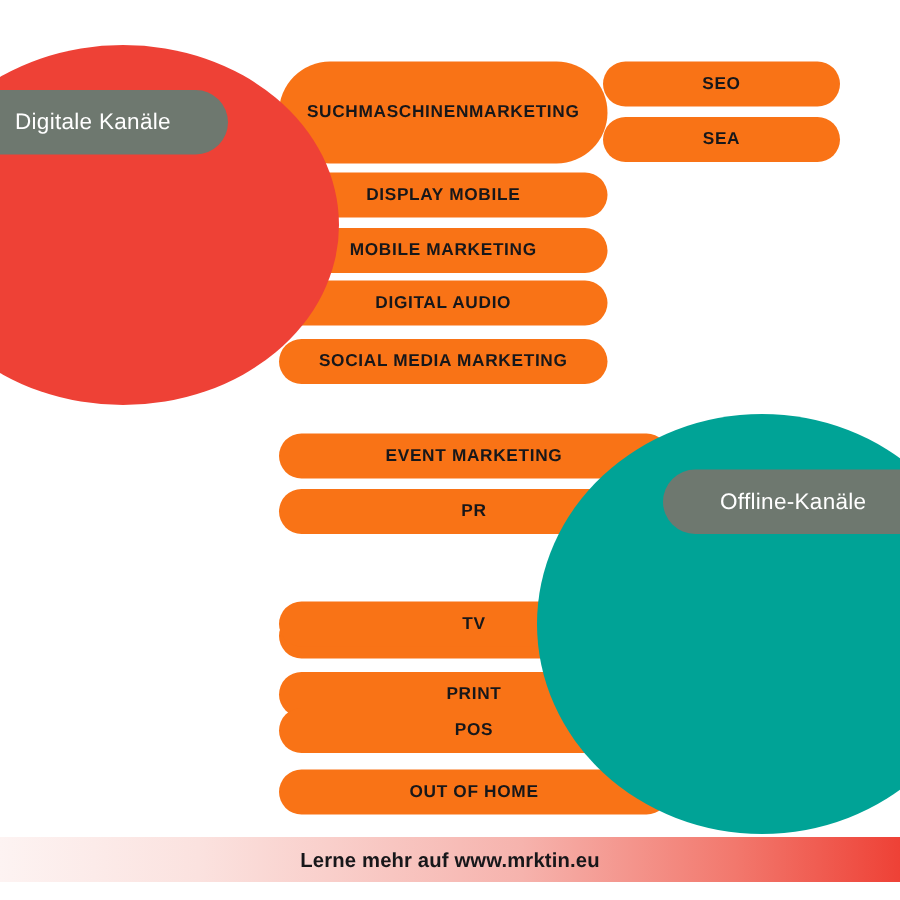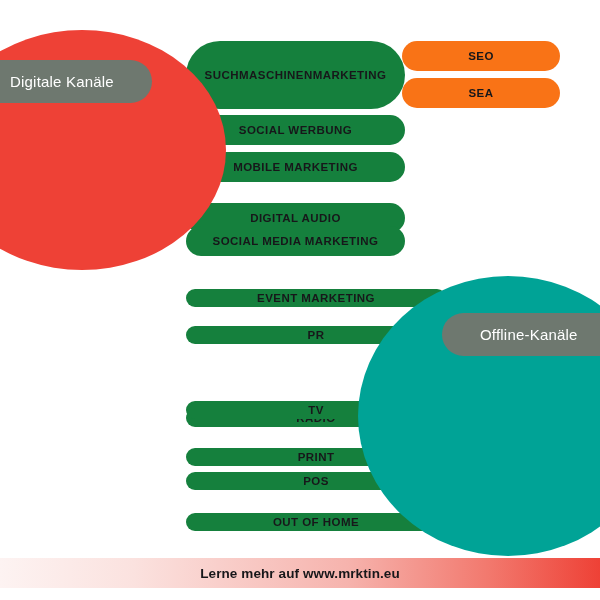--- a/index.html
+++ b/index.html
@@ -50,30 +50,30 @@
     align-items: center;
     justify-content: center;
     border-radius: 999px;
     color: #17171a;
     font-size: 11.5px;
     font-weight: 700;
     letter-spacing: 0.45px;
     white-space: nowrap;
     z-index: 2;
   }
-  .bar.dark  { background: #15803d; }
+  .bar.dark  { background: #f97316; }
   .bar.light { background: #f97316; }
 
   
   .bar-digital      { left: 186px; width: 219px; height: 30px; }
   .bar-digital.tall { height: 68px; }
   .bar-sub          { left: 402px; width: 158px; height: 30px; }
 
   
-  .bar-offline { left: 186px; width: 260px; height: 18px; }
+  .bar-offline { left: 186px; width: 260px; height: 30px; }
 
   
   .chip {
     position: absolute;
     display: flex;
     align-items: center;
     background: #6e786f;
     border-radius: 999px;
     color: #ffffff;
     font-size: 15px;
@@ -132,26 +132,26 @@
       <div class="bar light bar-sub" style="top: 78px;">
         <span>SEA</span>
       </div>
     </div>
 
   <div id="digital-bars">
       <div class="bar dark bar-digital tall" style="top: 41px;">
         <span>SUCHMASCHINENMARKETING</span>
       </div>
       <div class="bar dark bar-digital" style="top: 115px;">
-        <span>SOCIAL WERBUNG</span>
+        <span>DISPLAY MOBILE</span>
       </div>
       <div class="bar dark bar-digital" style="top: 152px;">
         <span>MOBILE MARKETING</span>
       </div>
-      <div class="bar dark bar-digital" style="top: 203px;">
+      <div class="bar dark bar-digital" style="top: 187px;">
         <span>DIGITAL AUDIO</span>
       </div>
       <div class="bar dark bar-digital" style="top: 226px;">
         <span>SOCIAL MEDIA MARKETING</span>
       </div>
     </div>
 
   <div id="offline-bars">
       <div class="bar dark bar-offline" style="top: 289px;">
         <span>EVENT MARKETING</span>

